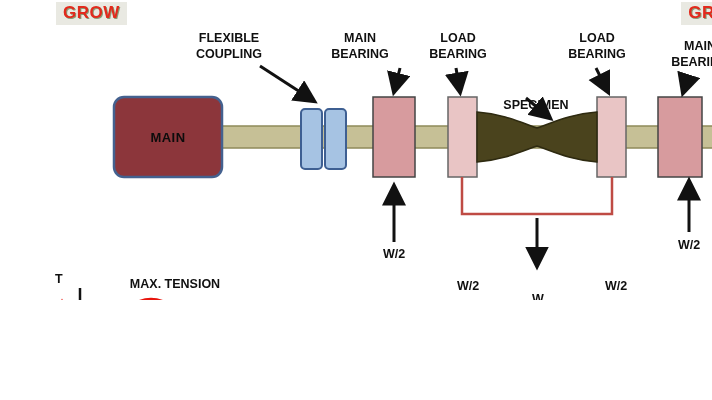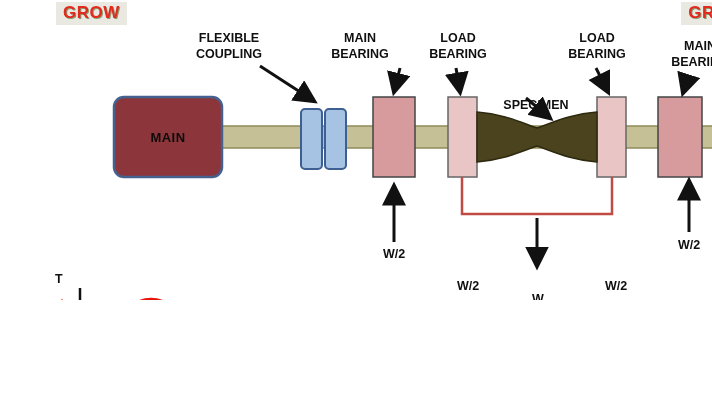--- a/index.html
+++ b/index.html
@@ -104,18 +104,19 @@
 BEARING</div>
   <div class="label" style="left:652px; top:38px;">MAIN
 BEARING</div>
 
   <div class="motor-text" style="left:120px; top:137px;">MAIN</div>
 
   <div class="label" style="left:346px; top:246px;">W/2</div>
   <div class="label" style="left:641px; top:237px;">W/2</div>
 
   <div class="label left-align" style="left:7px; top:271px;">T</div>
+  <div class="label" style="left:127px; top:276px;">MAX. TENSION</div>
 
   <div class="label" style="left:420px; top:278px;">W/2</div>
   <div class="label" style="left:490px; top:291px;">W</div>
   <div class="label" style="left:568px; top:278px;">W/2</div>
 
 </div>
 
 </body></html>

